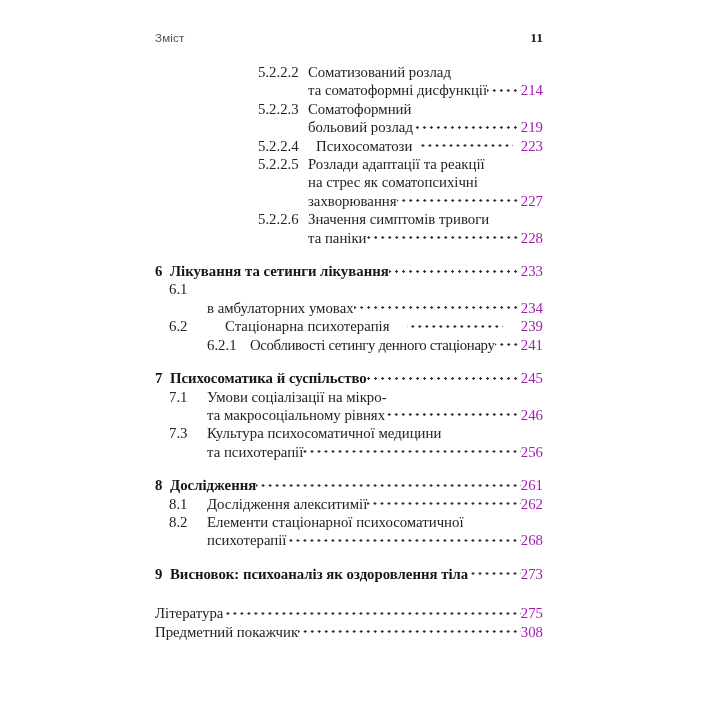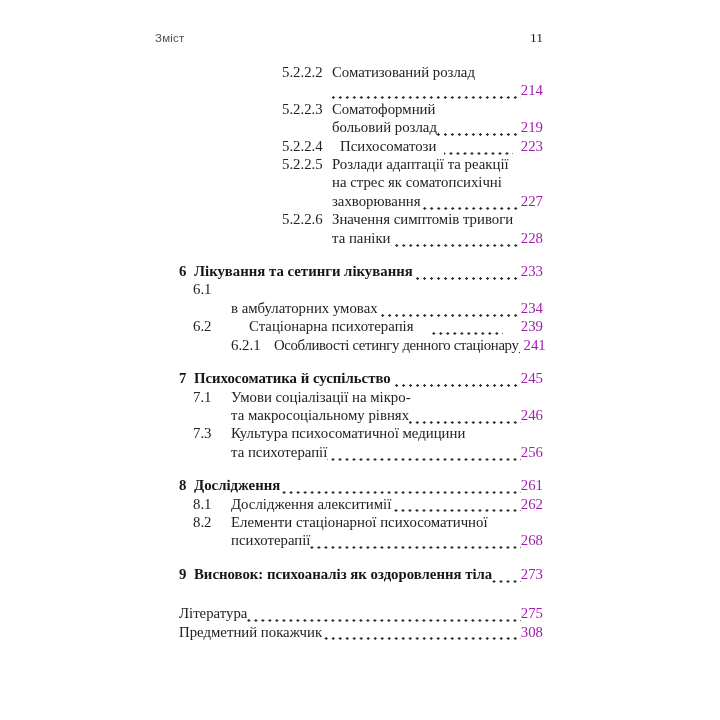--- a/index.html
+++ b/index.html
@@ -21,40 +21,39 @@
     align-items: baseline;
   }
   .running-title {
     font-family: "Liberation Sans", sans-serif;
     font-size: 11.5px;
     color: #4f4f4f;
     letter-spacing: 0.2px;
   }
   .folio {
     font-size: 13.5px;
-    font-weight: normal;
+    font-weight: bold;
     color: #1c1c1c;
   }
   .toc {
     position: absolute;
     left: 155px;
     top: 63px;
     width: 388px;
     font-size: 14.8px;
     line-height: 18.4px;
     color: #222222;
   }
   .toc-group { margin-top: 15px; }
   .toc-group:first-child { margin-top: 0; }
   .toc-group.back { margin-top: 21px; }
   .toc-line {
     display: flex;
-    align-items: flex-end;
+    align-items: flex-start;
     white-space: pre;
-    margin-left: 24px;
   }
   .num { flex: 0 0 auto; }
   .txt { flex: 0 0 auto; }
   .lv3 .txt { letter-spacing: -0.35px; }
   .bold .num, .bold .txt { font-weight: bold; color: #161616; }
   .leader {
     flex: 1 1 auto;
     min-width: 5px;
     height: 11px;
     background-image: radial-gradient(circle, #2c2c2c 1.05px, rgba(0,0,0,0) 1.45px);
@@ -68,21 +67,21 @@
 <body>
 
 <div class="canvas">
   <div class="header">
     <span class="running-title">Зміст</span>
     <span class="folio">11</span>
   </div>
   <div class="toc">
       <div class="toc-group">
         <div class="toc-line lv4" style="padding-left: 103px;"><span class="num" style="width: 50px;">5.2.2.2</span><span class="txt">Соматизований розлад</span></div>
-        <div class="toc-line lv4" style="padding-left: 153px;"><span class="leader"></span><span class="pg">214</span></div>
+        <div class="toc-line lv4" style="padding-left: 153px;"><span class="txt">та соматоформні дисфункції</span><span class="leader"></span><span class="pg">214</span></div>
         <div class="toc-line lv4" style="padding-left: 103px;"><span class="num" style="width: 50px;">5.2.2.3</span><span class="txt">Соматоформний</span></div>
         <div class="toc-line lv4" style="padding-left: 153px;"><span class="txt">больовий розлад</span><span class="leader"></span><span class="pg">219</span></div>
         <div class="toc-line lv4" style="padding-left: 103px; gap: 8px;"><span class="num" style="width: 50px;">5.2.2.4</span><span class="txt">Психосоматози</span><span class="leader"></span><span class="pg">223</span></div>
         <div class="toc-line lv4" style="padding-left: 103px;"><span class="num" style="width: 50px;">5.2.2.5</span><span class="txt">Розлади адаптації та реакції</span></div>
         <div class="toc-line lv4" style="padding-left: 153px;"><span class="txt">на стрес як соматопсихічні</span></div>
         <div class="toc-line lv4" style="padding-left: 153px;"><span class="txt">захворювання</span><span class="leader"></span><span class="pg">227</span></div>
         <div class="toc-line lv4" style="padding-left: 103px;"><span class="num" style="width: 50px;">5.2.2.6</span><span class="txt">Значення симптомів тривоги</span></div>
         <div class="toc-line lv4" style="padding-left: 153px;"><span class="txt">та паніки</span><span class="leader"></span><span class="pg">228</span></div>
       </div>
       <div class="toc-group">

